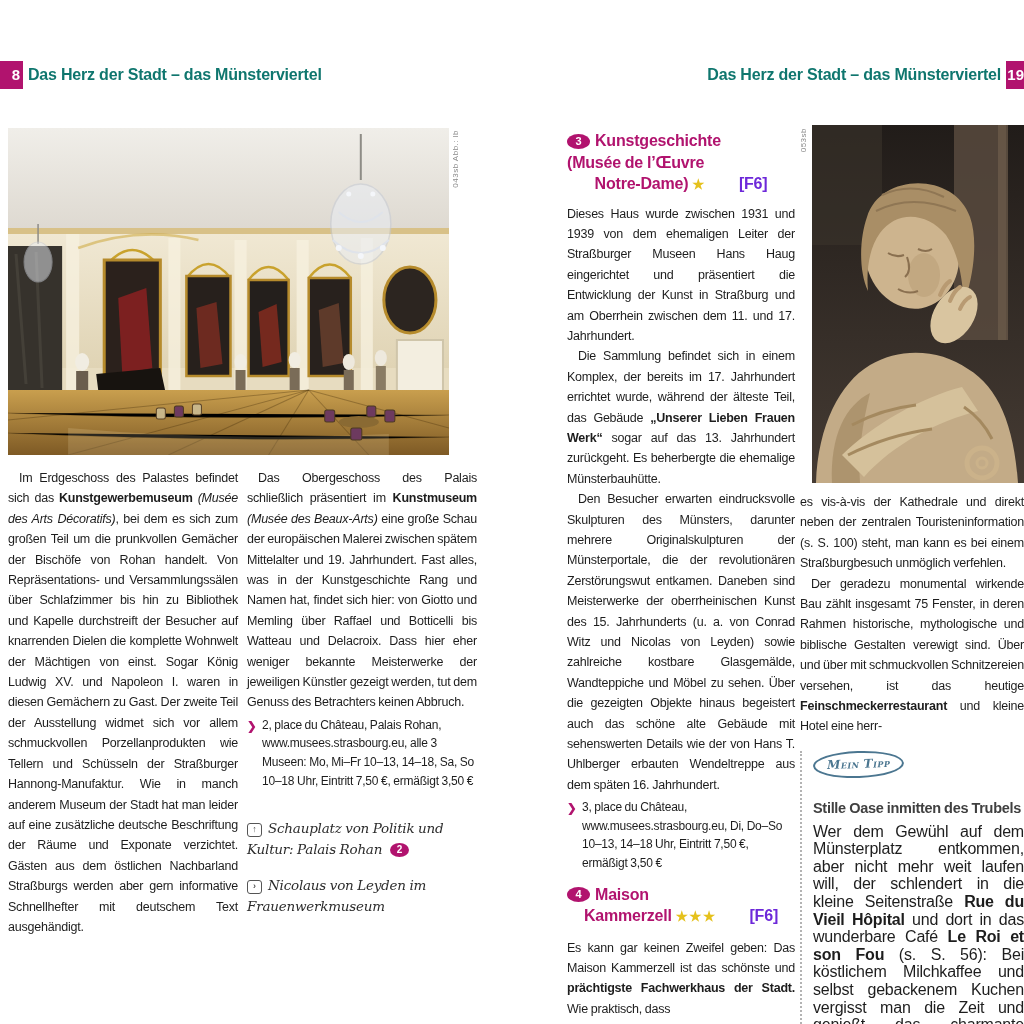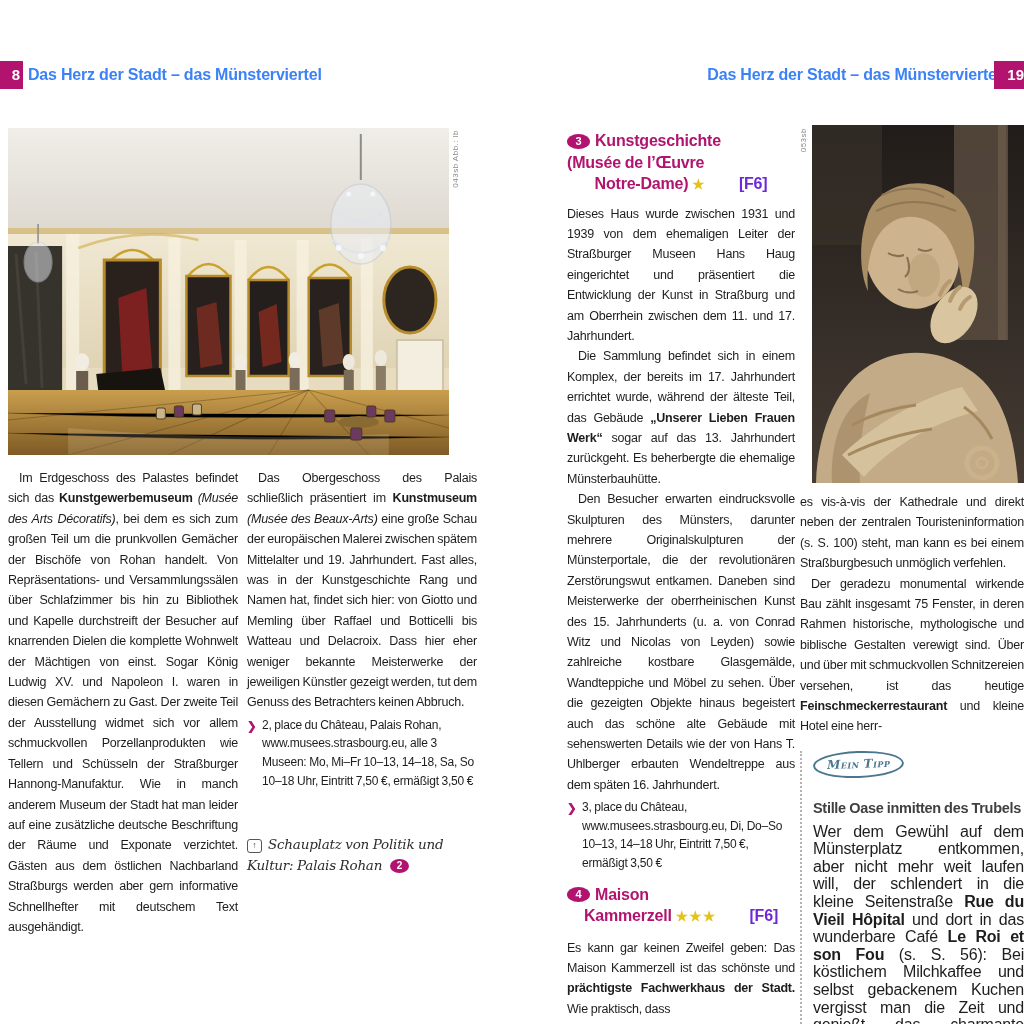--- a/index.html
+++ b/index.html
@@ -1,24 +1,24 @@
 <!DOCTYPE html>
 <html><head>
 <meta charset="utf-8">
 <style>
   html,body{margin:0;padding:0;background:#fff;}
   .canvas{position:relative;width:1024px;height:1024px;background:#ffffff;
           font-family:"Liberation Sans",sans-serif;overflow:hidden;color:#1d1d1d;}
 
   
-  .hdr-text{position:absolute;top:66px;font-size:16px;font-weight:bold;color:#3b82f6;letter-spacing:-0.2px;white-space:nowrap;}
+  .hdr-text{position:absolute;top:66px;font-size:16px;font-weight:bold;color:#0f766e;letter-spacing:-0.2px;white-space:nowrap;}
   .tab{position:absolute;top:61px;height:28px;background:#b1136e;color:#fff;font-weight:bold;
        font-size:15px;line-height:28px;overflow:hidden;}
   .tab-left{left:0;width:20px;text-align:right;padding-right:3px;}
-  .tab-right{right:0;width:17px;text-align:right;padding-left:13px;}
+  .tab-right{right:0;width:17px;text-align:right;padding-left:1px;}
 
   
   .photo{position:absolute;overflow:hidden;background:#222;}
   .credit{position:absolute;font-size:8px;color:#8a8a8a;writing-mode:vertical-rl;transform:rotate(180deg);letter-spacing:.5px;}
 
   
   .col{position:absolute;text-align:justify;font-size:12.5px;line-height:20.4px;letter-spacing:-0.22px;word-spacing:-0.4px;}
   .col p{margin:0;}
   .indent{text-indent:11px;}
   .info{position:relative;padding-left:15px;text-align:left;font-size:12px;line-height:18.6px;margin-top:3px;}
@@ -227,22 +227,25 @@
   <div class="col" style="left:8px;top:468px;width:230px;">
     <p class="indent"><span>Im Erdgeschoss des Palastes befindet sich das </span><b>Kunstgewerbemuseum</b><i> (Musée des Arts Décoratifs)</i><span>, bei dem es sich zum großen Teil um die prunkvollen Gemächer der Bischöfe von Rohan handelt. Von Repräsentations- und Versammlungssälen über Schlafzimmer bis hin zu Bibliothek und Kapelle durchstreift der Besucher auf knarrenden Dielen die komplette Wohnwelt der Mächtigen von einst. Sogar König Ludwig XV. und Napoleon I. waren in diesen Gemächern zu Gast. Der zweite Teil der Ausstellung widmet sich vor allem schmuckvollen Porzellanprodukten wie Tellern und Schüsseln der Straßburger Hannong-Manufaktur. Wie in manch anderem Museum der Stadt hat man leider auf eine zusätzliche deutsche Beschriftung der Räume und Exponate verzichtet. Gästen aus dem östlichen Nachbarland Straßburgs werden aber gern informative Schnellhefter mit deutschem Text ausgehändigt.</span></p>
   </div>
 
   <div class="col" style="left:247px;top:468px;width:230px;">
     <p class="indent"><span>Das Obergeschoss des Palais schließlich präsentiert im </span><b>Kunstmuseum</b><i> (Musée des Beaux-Arts)</i><span> eine große Schau der europäischen Malerei zwischen spätem Mittelalter und 19. Jahrhundert. Fast alles, was in der Kunstgeschichte Rang und Namen hat, findet sich hier: von Giotto und Memling über Raffael und Botticelli bis Watteau und Delacroix. Dass hier eher weniger bekannte Meisterwerke der jeweiligen Künstler gezeigt werden, tut dem Genuss des Betrachters keinen Abbruch.</span></p>
     <div class="info">
       <span class="arrow">❯</span>
       <span>2, place du Château, Palais Rohan, www.musees.strasbourg.eu, alle 3 Museen: Mo, Mi–Fr 10–13, 14–18, Sa, So 10–18 Uhr, Eintritt 7,50 €, ermäßigt 3,50 €</span>
     </div>
-    <div class="caption" style="margin-top:44px;">
+    <div class="caption" style="margin-top:28px;">
       <span class="capicon">↑</span><span>Schauplatz von Politik und Kultur: Palais Rohan </span><span class="capbadge">2</span>
+    </div>
+    <div class="caption" style="margin-top:15px;">
+      <span class="capicon">›</span><span>Nicolaus von Leyden im Frauenwerkmuseum</span>
     </div>
   </div>
 
   <div class="col" style="left:567px;top:130px;width:228px;">
     <div class="shead">
       <div><span class="badge">3</span><span>Kunstgeschichte</span></div>
       <div>(Musée de l’Œuvre</div>
       <div class="lineflex">
         <span><span>Notre-Dame)</span> <span class="star">★</span></span>
         <span class="gridref">[F6]</span>

